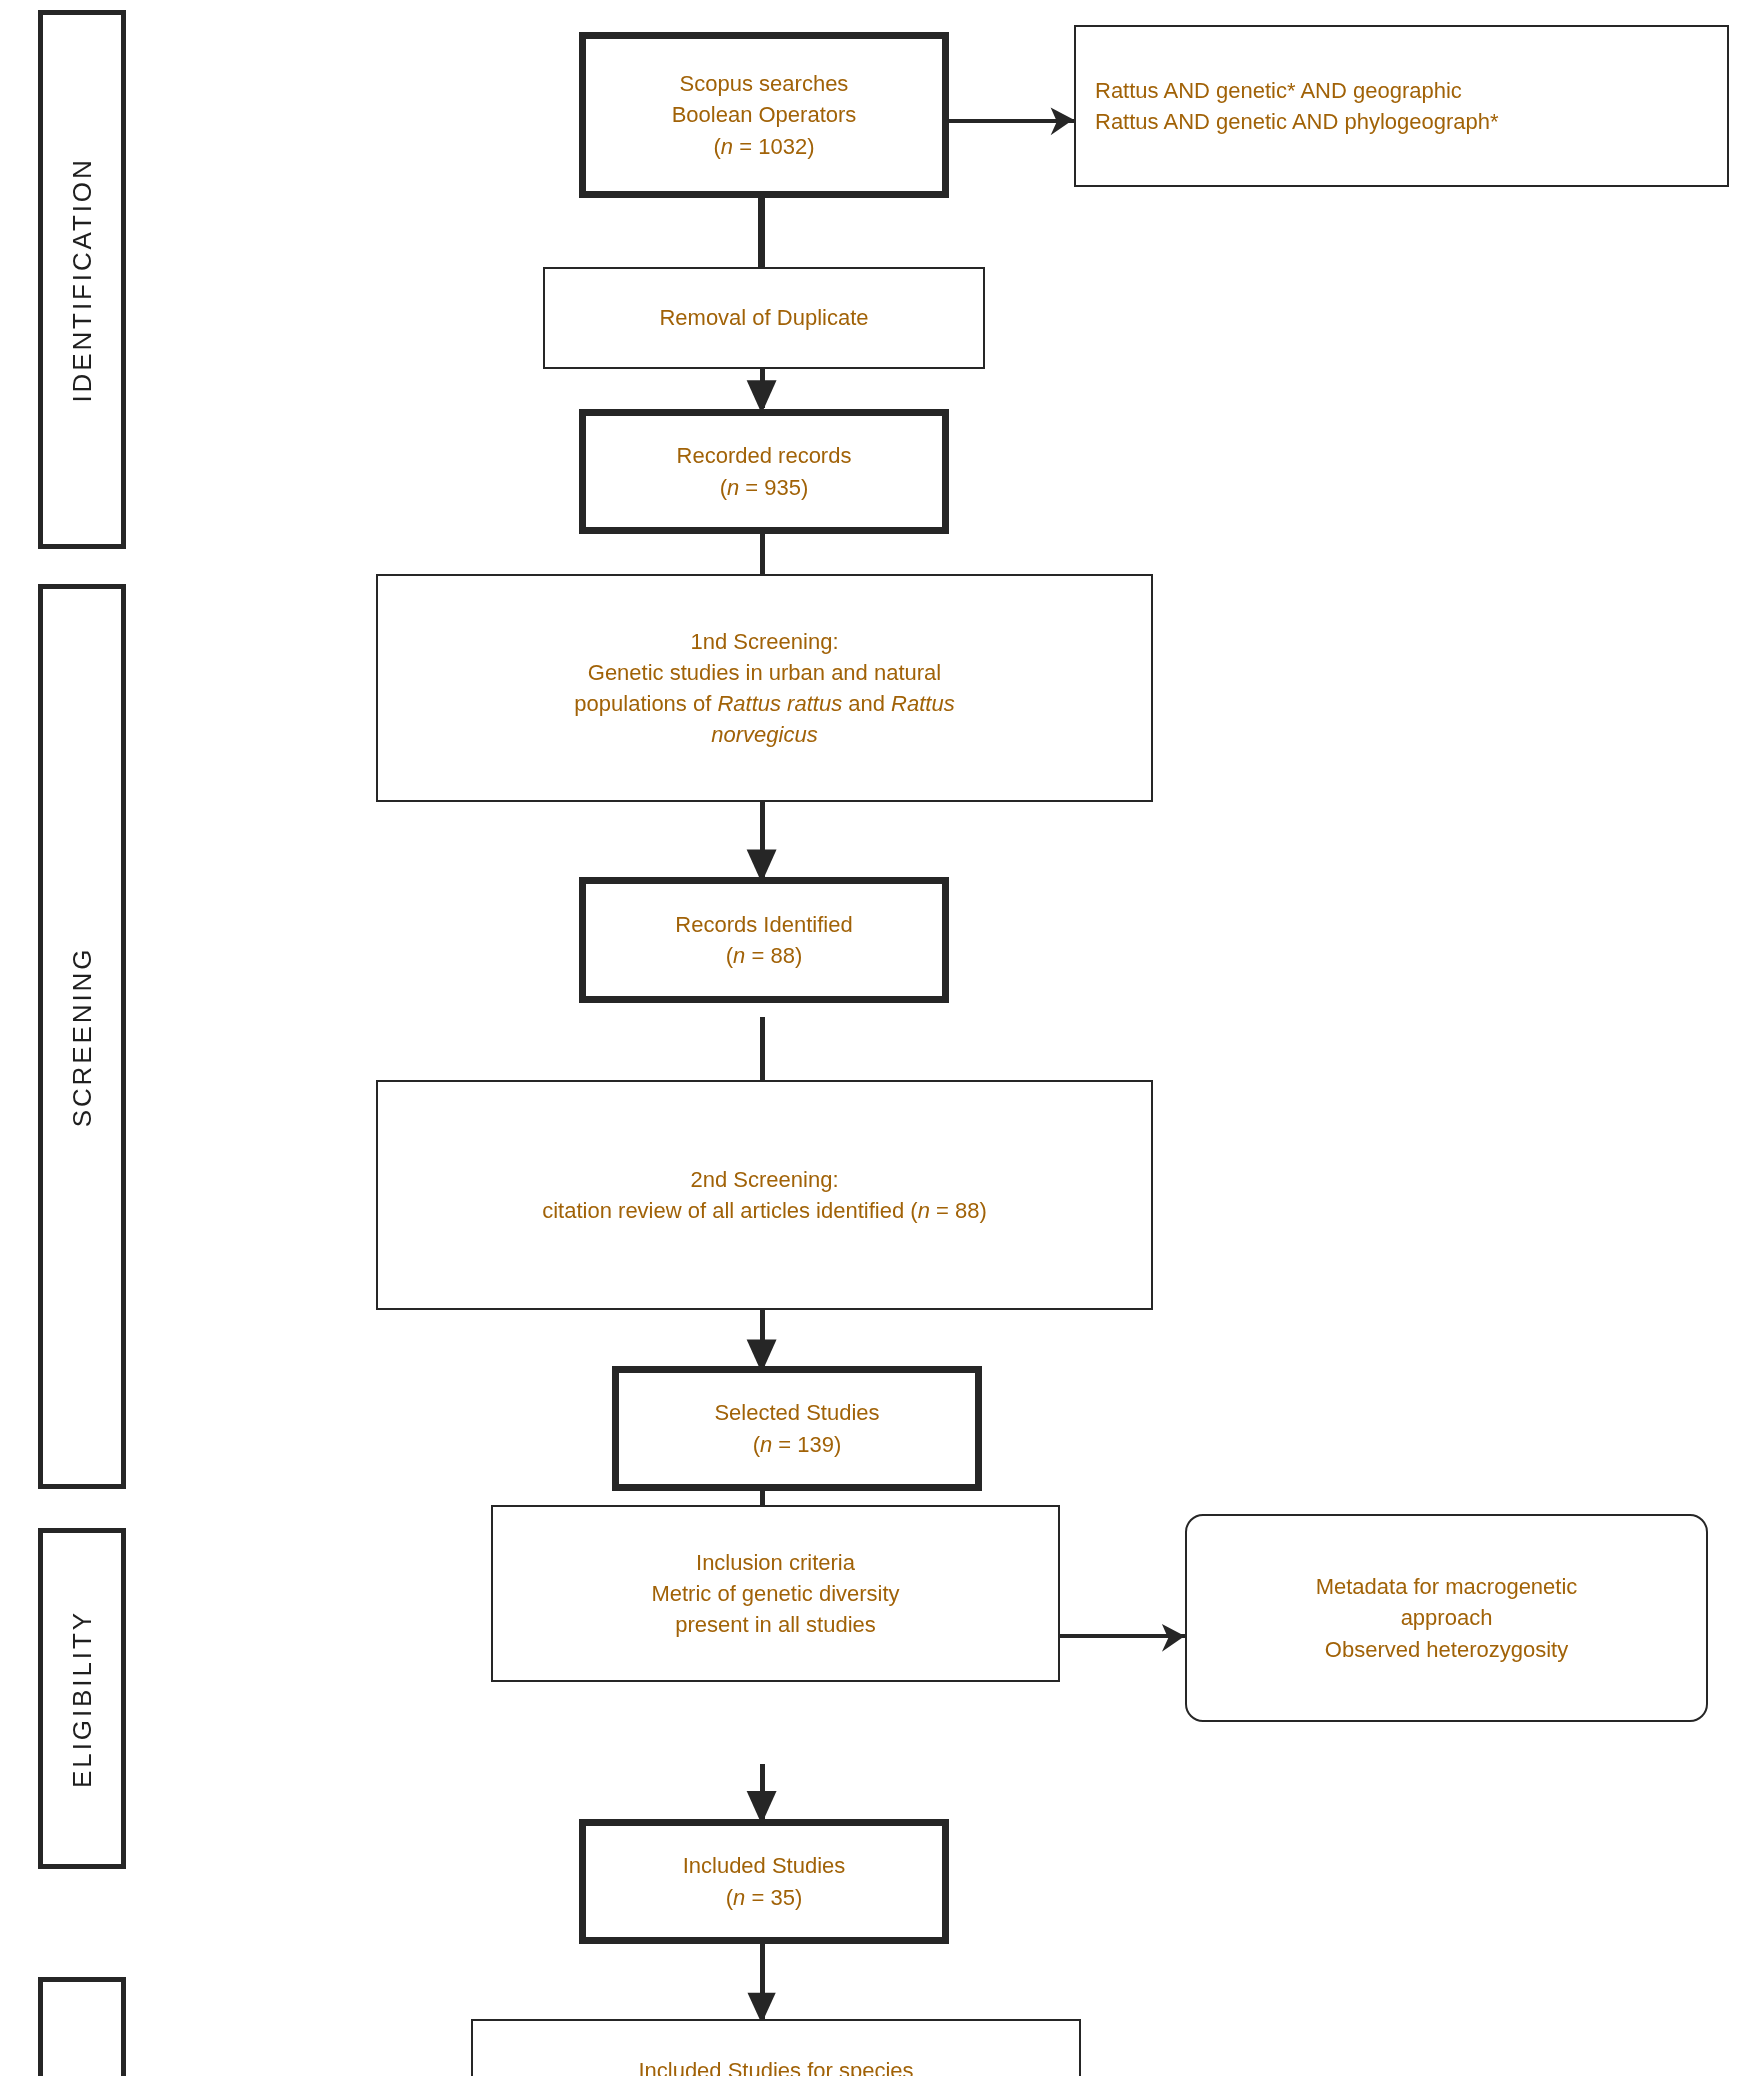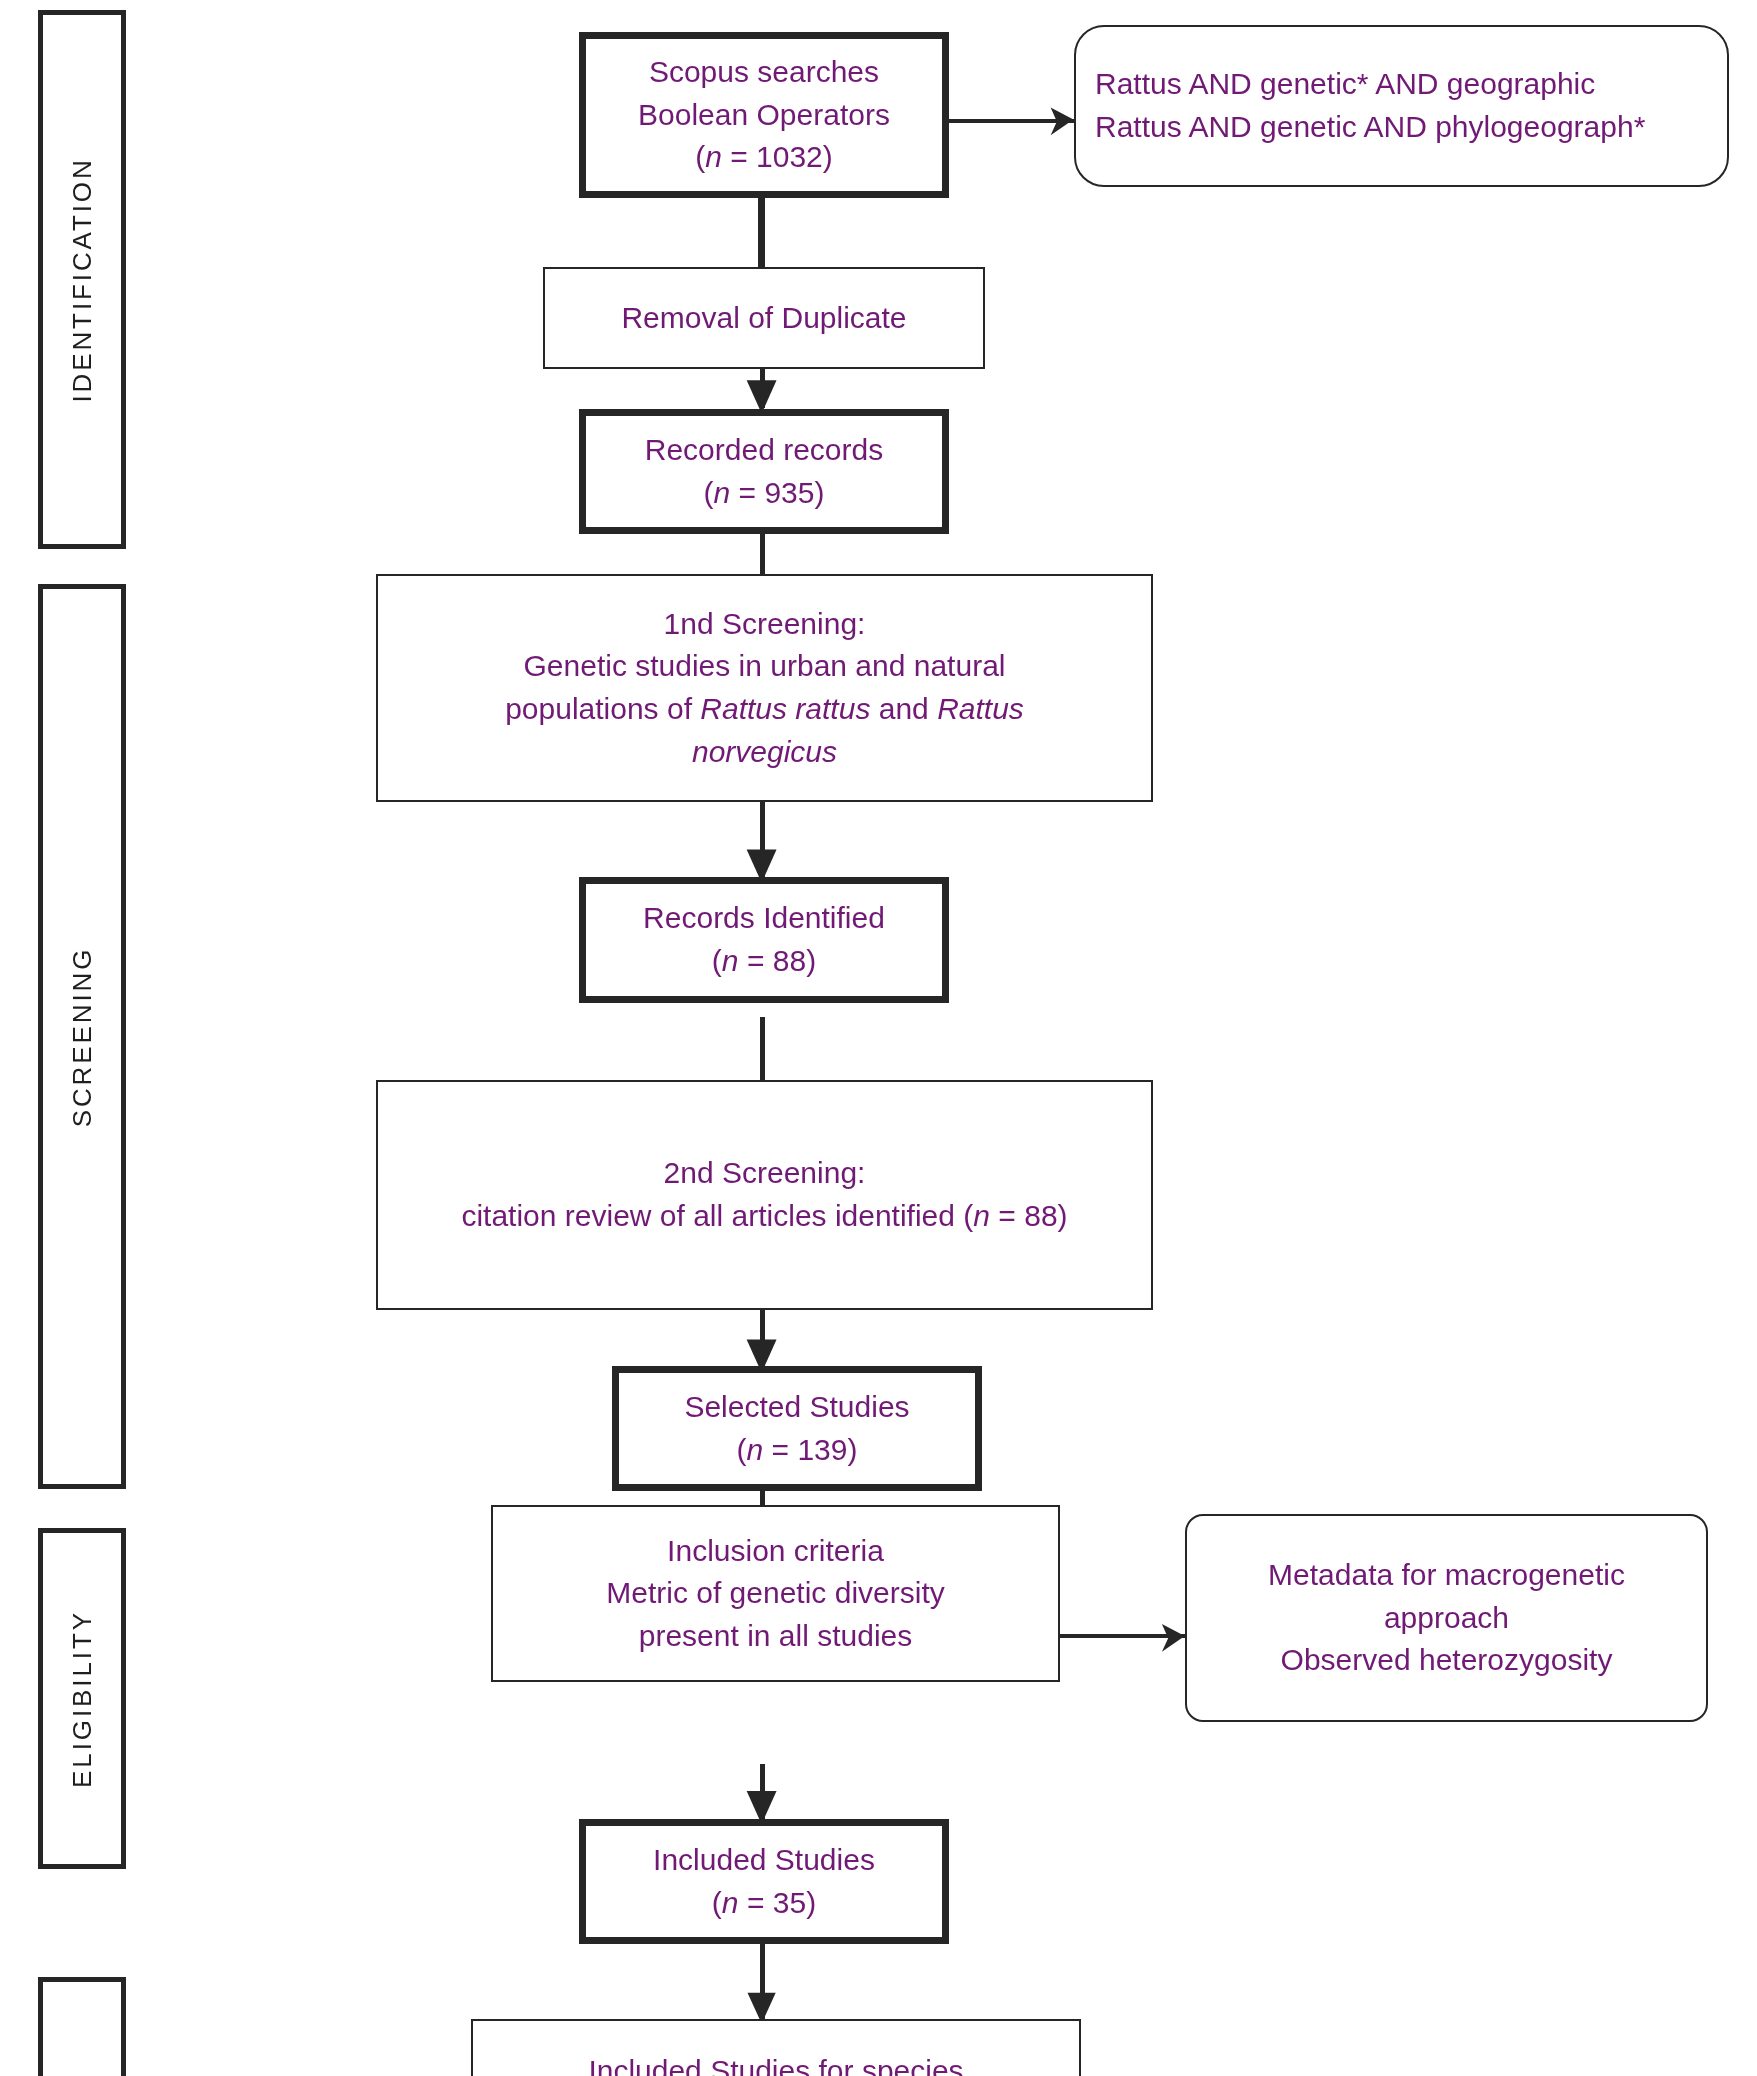--- a/index.html
+++ b/index.html
@@ -39,33 +39,32 @@
   
   .node {
     position: absolute;
     background: #ffffff;
     box-sizing: border-box;
     display: flex;
     flex-direction: column;
     align-items: center;
     justify-content: center;
     text-align: center;
-    font-size: 30px;
+    font-size: 22px;
     line-height: 1.42;
-    color: #701a75;
+    color: #a16207;
     padding: 2.5px 7.5px;
   }
   .node.thick { border: 7px solid #262626; }
   .node.thin  { border: 2.5px solid #262626; }
   .node .line { display: block; width: 100%; }
   .node.leftalign {
     align-items: flex-start;
     text-align: left;
     padding-left: 19px;
-    border-radius: 30px;
   }
   em.sci { font-style: italic; }
   i.nv { font-style: italic; }
 
   
   .vline {
     position: absolute;
     background: #262626;
   }
   .hline {

